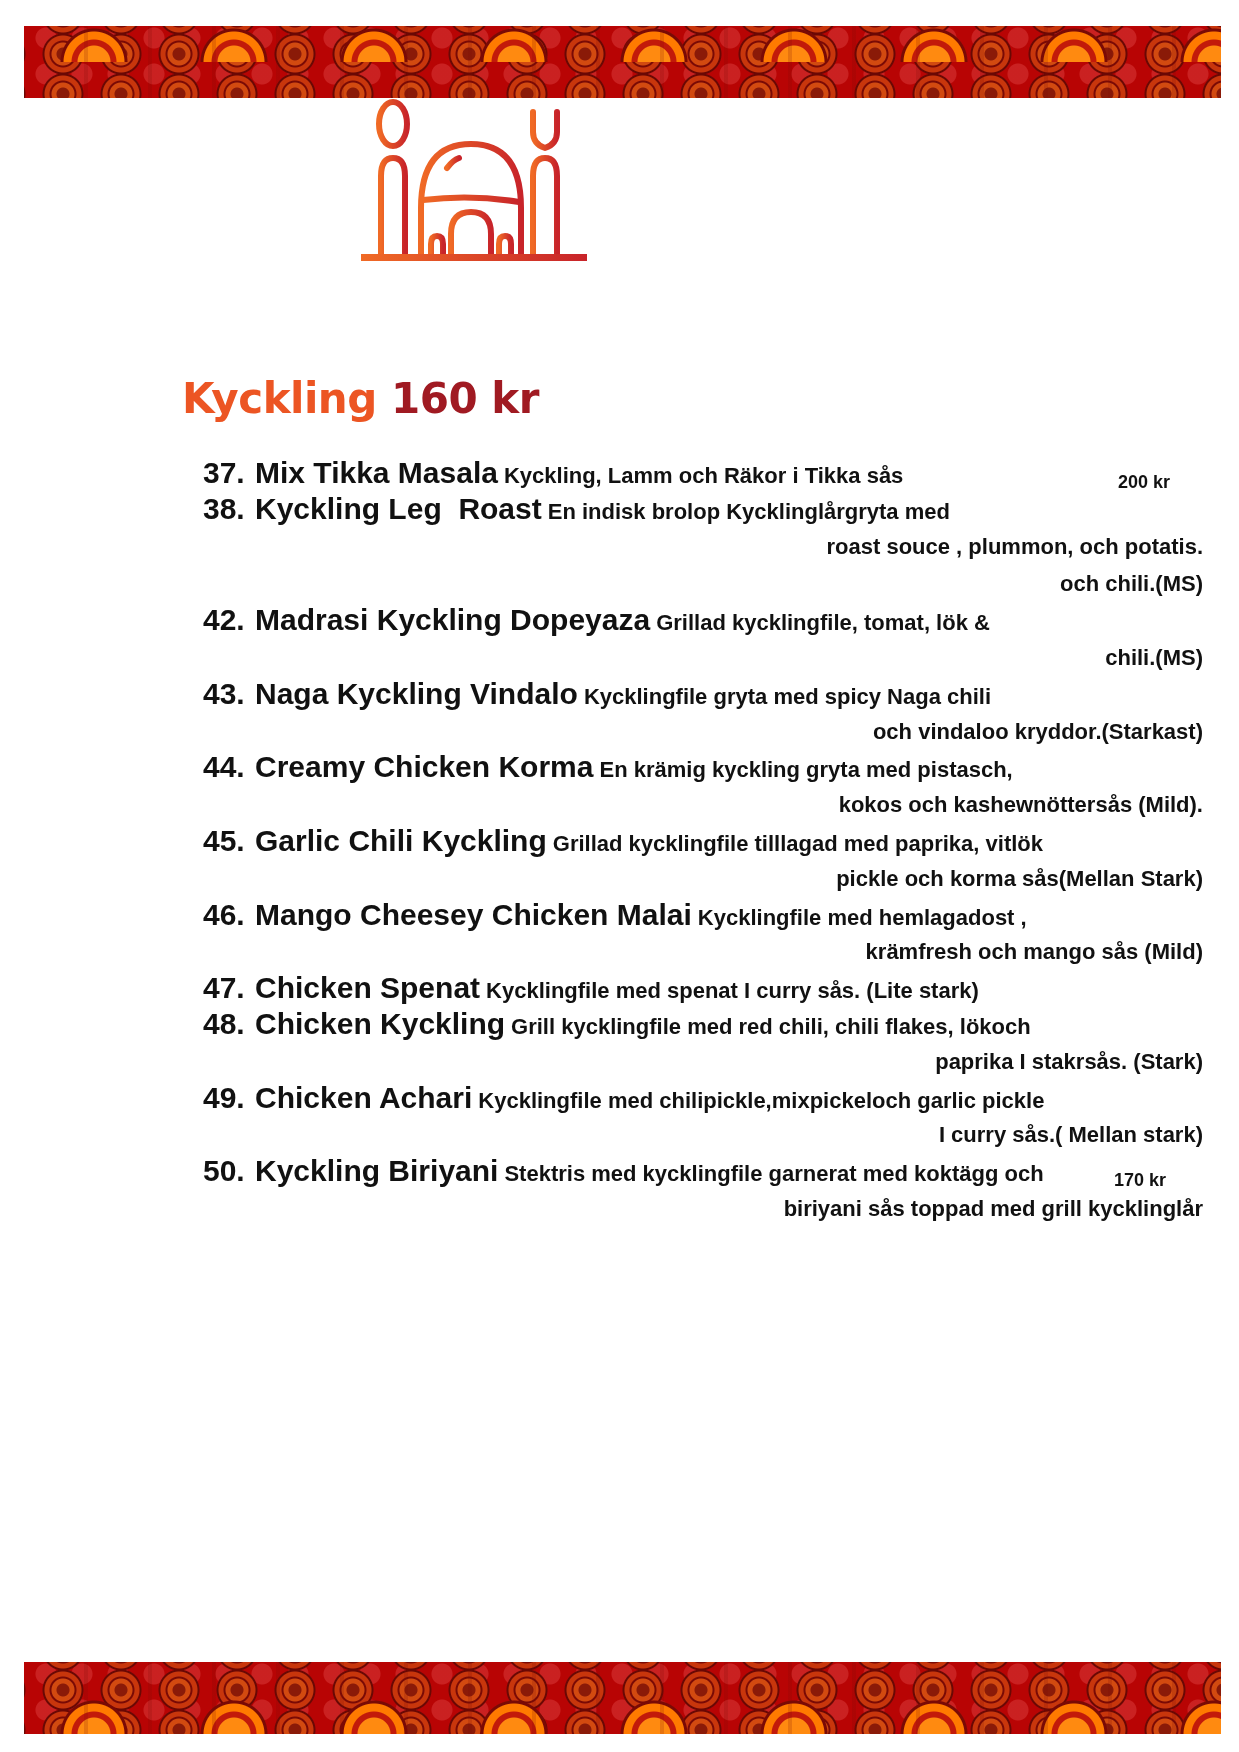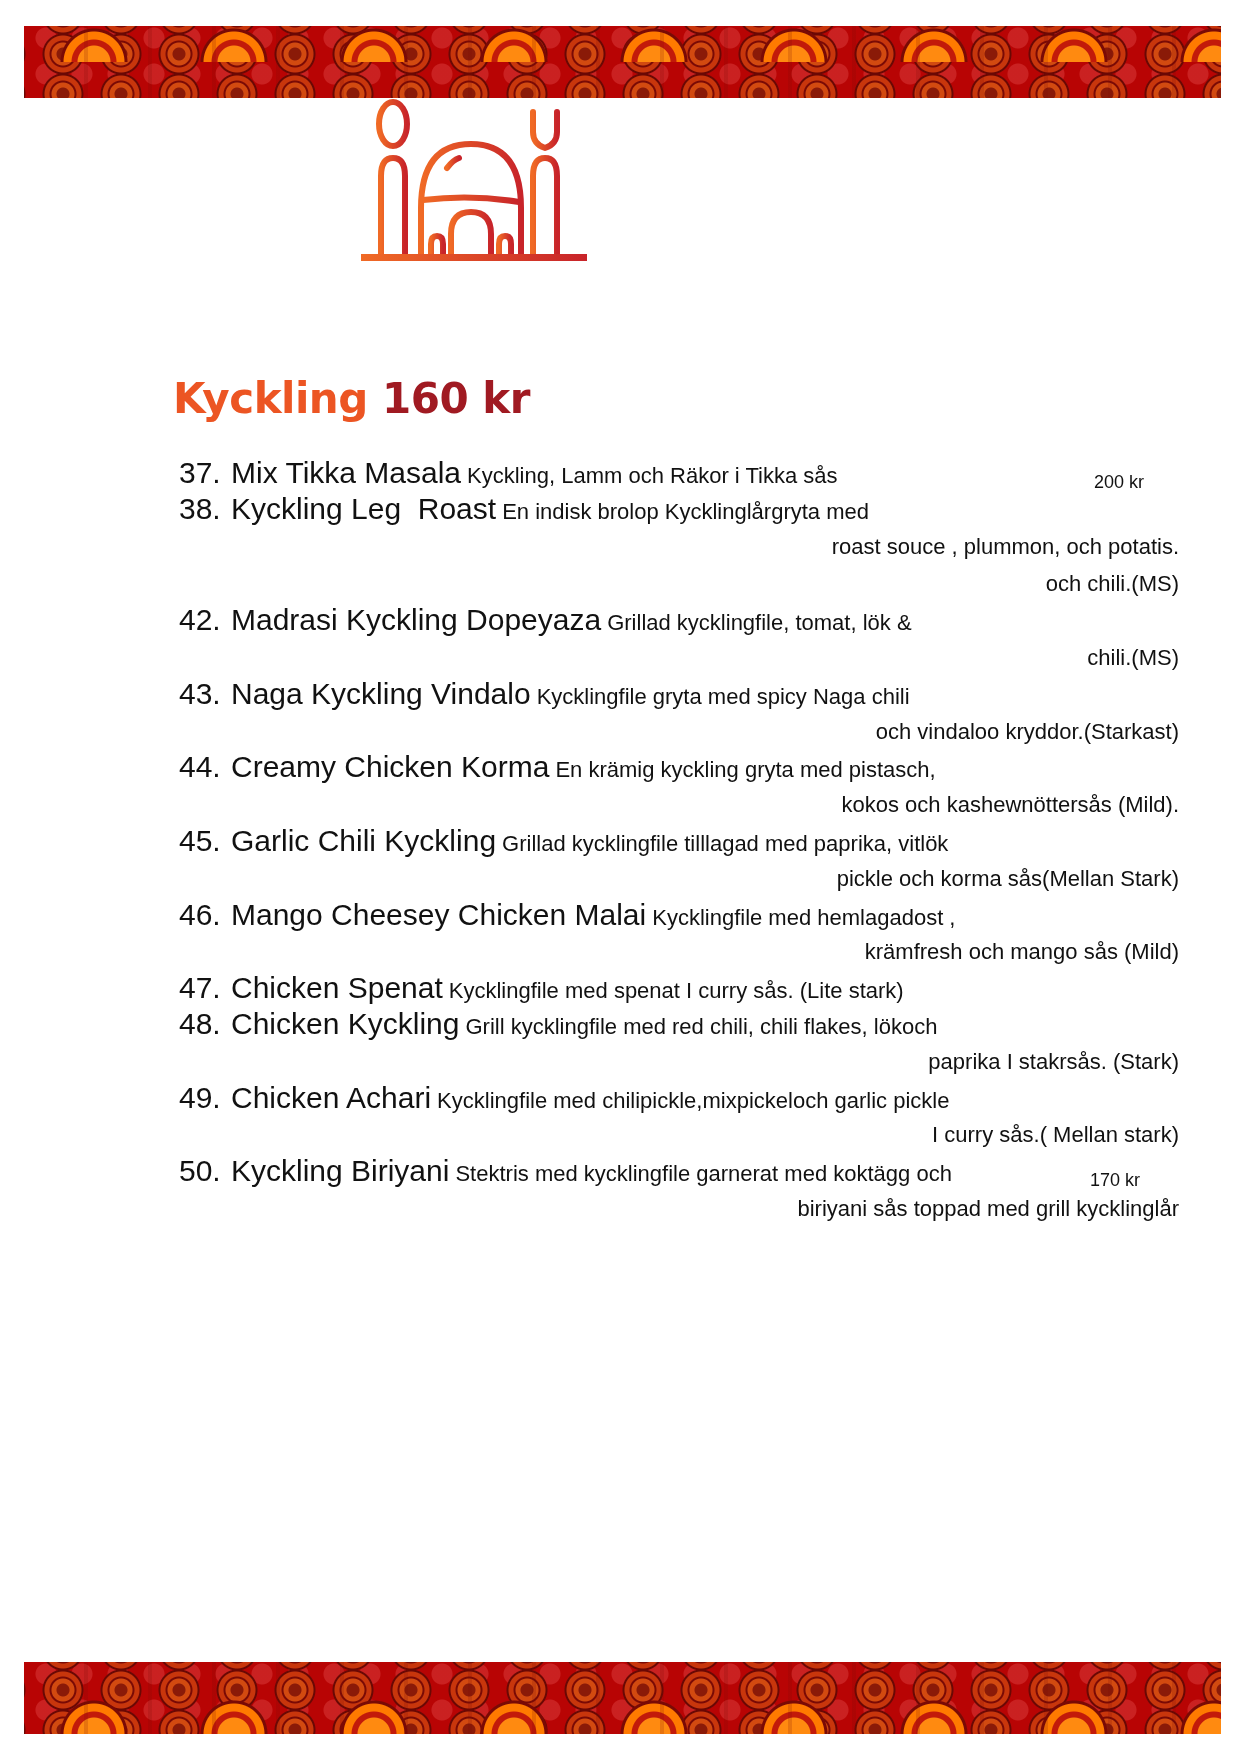--- a/index.html
+++ b/index.html
@@ -19,25 +19,25 @@
     .banner.top::after, .banner.bottom::after { content:""; position:absolute; inset:0;
       background: repeating-linear-gradient(90deg, rgba(120,10,5,0.0) 0 60px, rgba(120,10,5,0.18) 60px 64px); }
 
     .logo { position:absolute; left:355px; top:98px; width:480px; height:170px; }
     .logo svg { position:absolute; left:0; top:0; }
     .logo-text { position:absolute; left:242px; top:12px; font-family:"DejaVu Sans", sans-serif; font-weight:bold; font-style:italic;
       font-size:54px; line-height:70px; letter-spacing:2px; color:#e2552a;
       background:linear-gradient(90deg,#f06a25,#c8242a); -webkit-background-clip:text; background-clip:text; -webkit-text-fill-color:transparent; }
     .logo-text div { transform:skewX(-4deg); }
 
-    .section-title { position:absolute; left:173px; top:372px; font-family:"DejaVu Sans", sans-serif; font-weight:bold; font-size:42px; line-height:54px; letter-spacing:-0.5px; white-space:nowrap; }
+    .section-title { position:absolute; left:182px; top:372px; font-family:"DejaVu Sans", sans-serif; font-weight:bold; font-size:42px; line-height:54px; letter-spacing:-0.5px; white-space:nowrap; }
     .section-title .name { color:#ec5523; }
     .section-title .price { color:#a01a22; }
 
-    .menu { position:absolute; left:179px; top:455px; width:1000px; }
+    .menu { position:absolute; left:203px; top:455px; width:1000px;font-weight:bold; }
     .item { position:relative; }
     .line { height:35.8px; white-space:nowrap; position:relative; }
     .line.first { font-size:0; }
     .num, .dname { font-size:30px; }
     .num { display:inline-block; width:52px; }
     .dname { margin-right:6px; }
     .desc { font-size:22px; }
     .cont { font-size:22px; line-height:35.8px; padding-top:2px;text-align:right; }
     .line.first { line-height:35.8px; }
     .price-right { position:absolute; font-size:18px; top:10px; }

